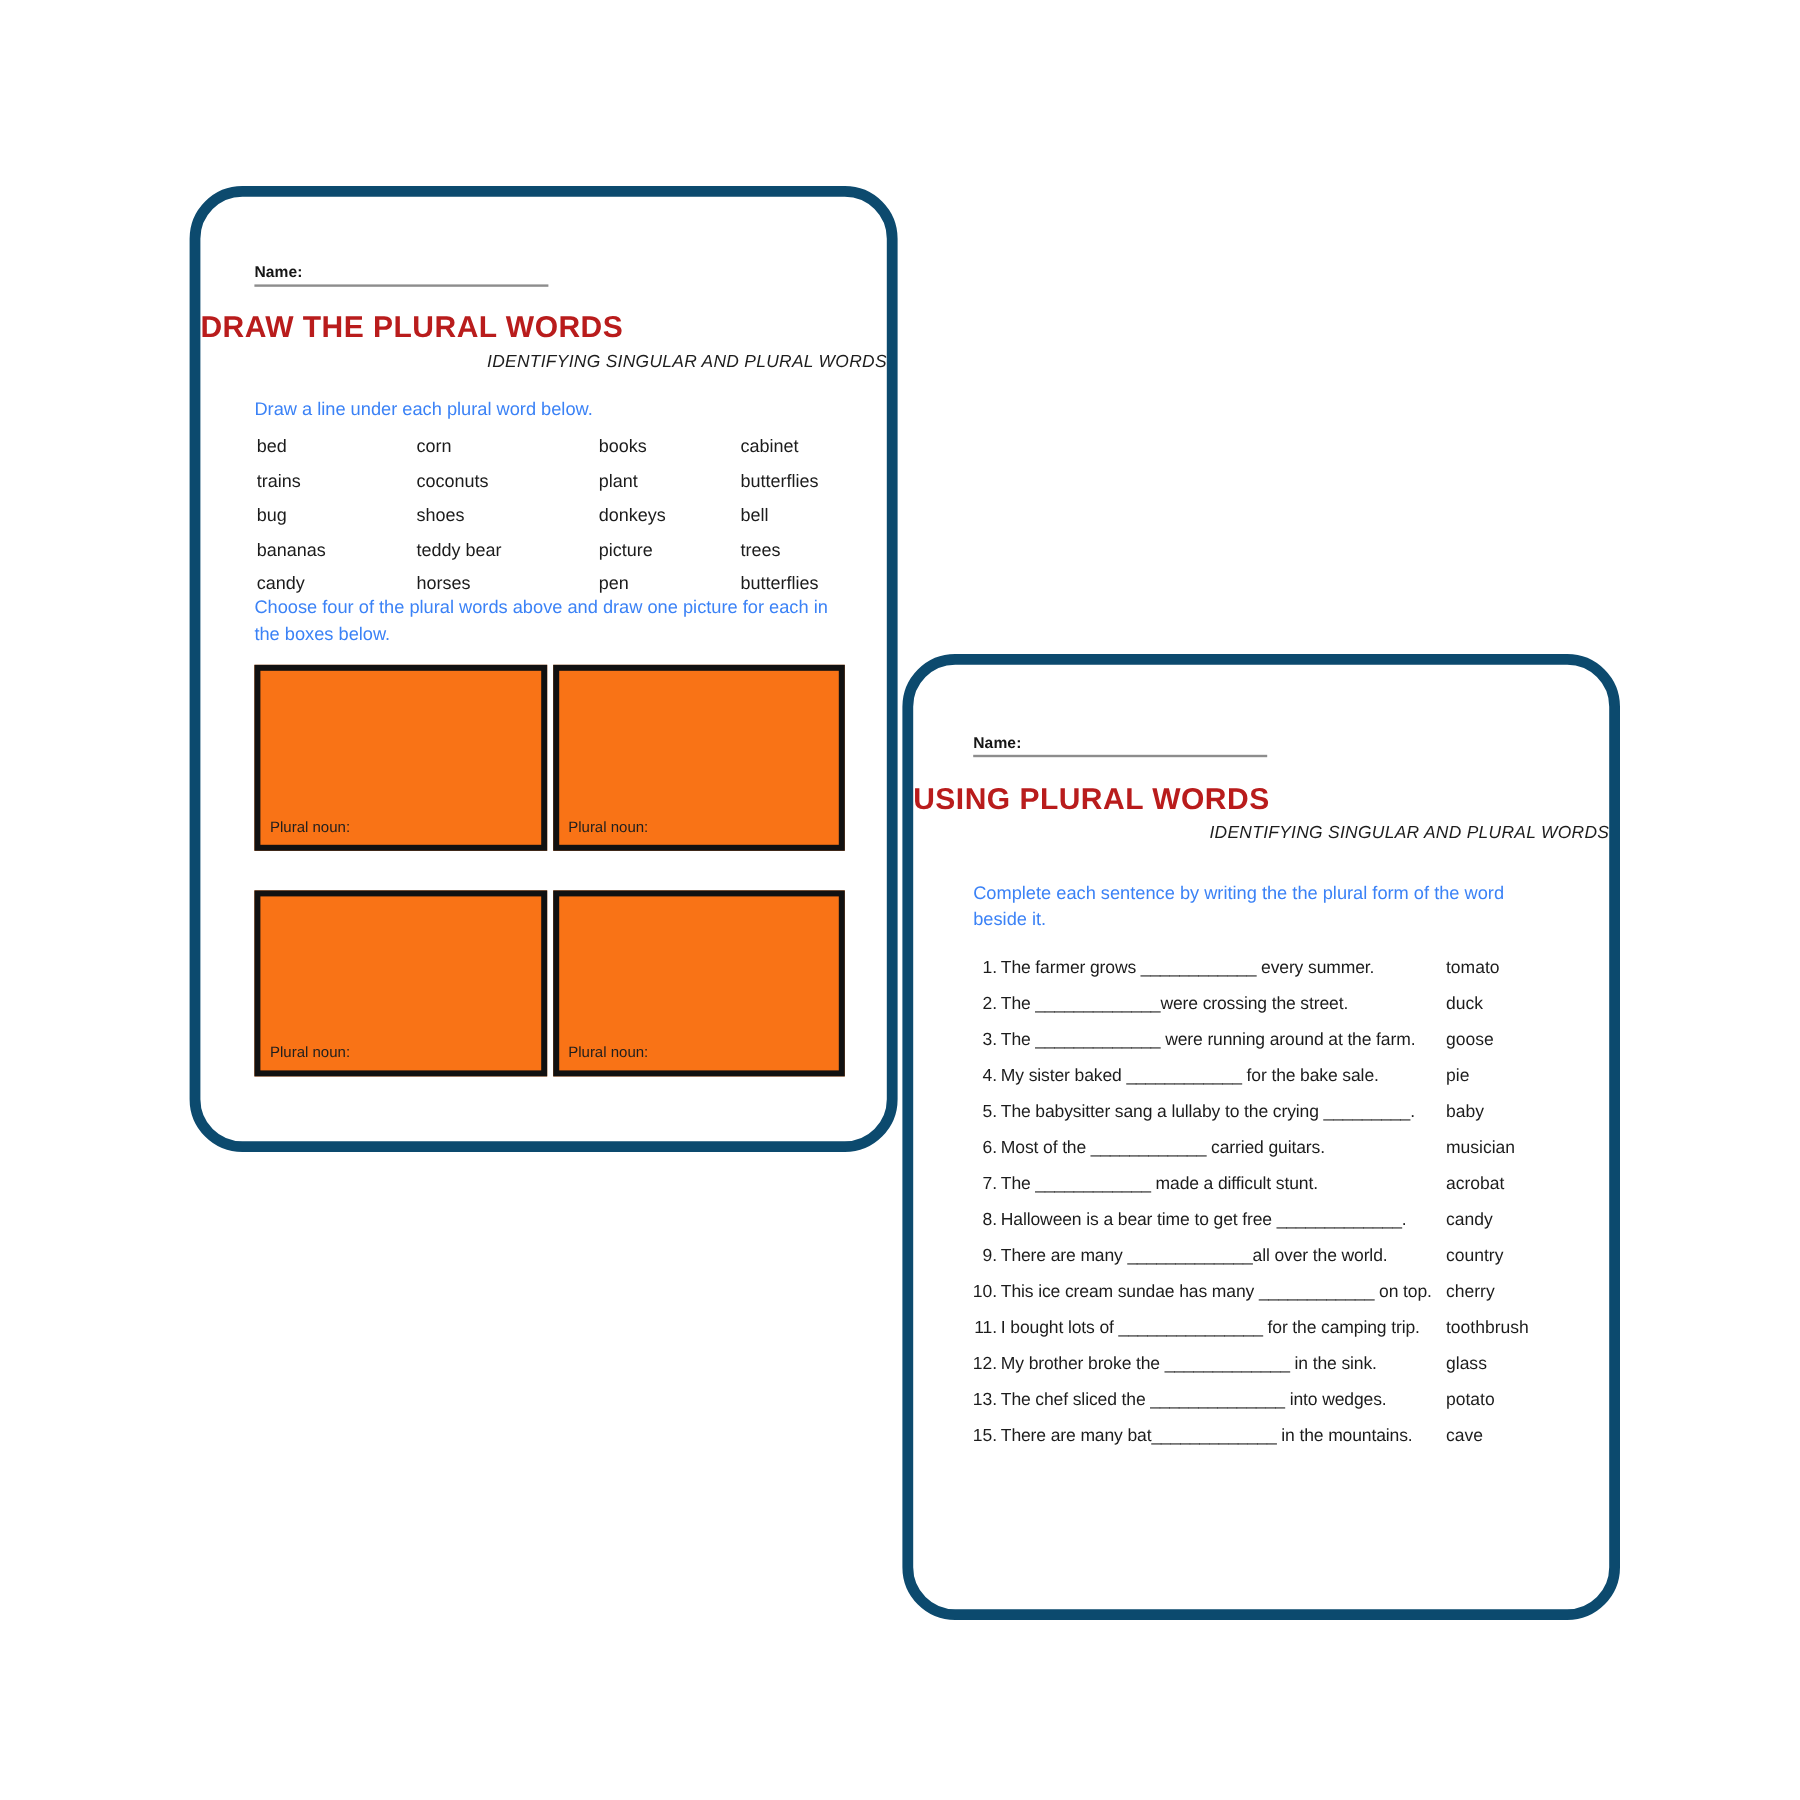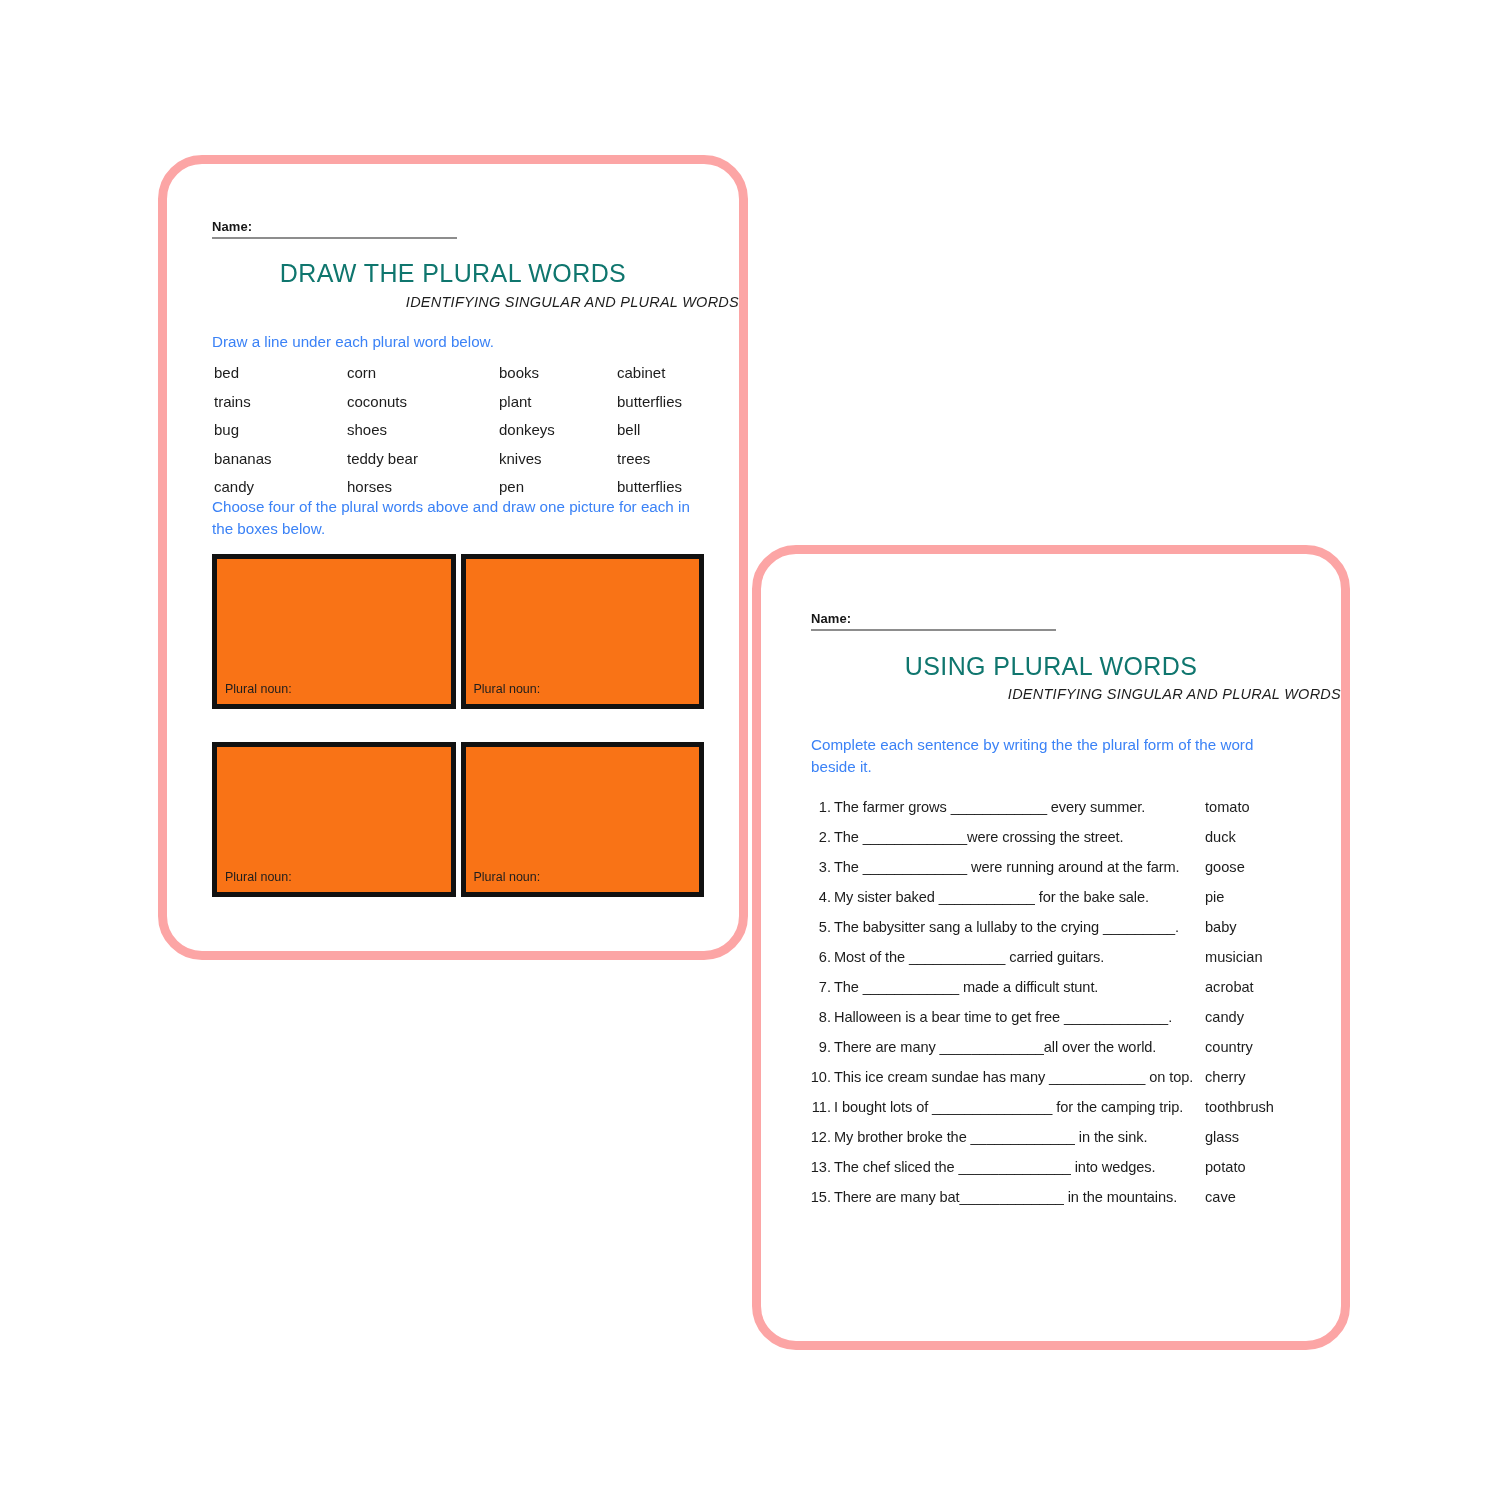--- a/index.html
+++ b/index.html
@@ -14,21 +14,21 @@
     position: relative;
     overflow: hidden;
     font-family: "Liberation Sans", "DejaVu Sans", sans-serif;
     color: #1a1a1a;
     -webkit-font-smoothing: antialiased;
   }
 
   .sheet {
     position: absolute;
     background: #ffffff;
-    border: 9px solid #fca5a5;
+    border: 9px solid #0c4a6e;
     border-radius: 44px;
     box-sizing: border-box;
     padding-left: 12px;
   }
 
   
   #sheet-draw {
     left: 158px;
     top: 155px;
     width: 590px;
@@ -63,25 +63,25 @@
   }
   .name-rule {
     margin-top: 3px;
     height: 1.5px;
     background: #8d8d8d;
   }
 
   
   .sheet-title {
     position: absolute;
-    text-align: center;
+    text-align: left;
     font-size: 25px;
-    font-weight: normal;
+    font-weight: bold;
     letter-spacing: 0.4px;
-    color: #0f766e;
+    color: #b91c1c;
     white-space: nowrap;
   }
   .sheet-subtitle {
     position: absolute;
     text-align: right;
     font-size: 14.5px;
     font-style: italic;
     letter-spacing: 0.25px;
     color: #1d1d1d;
     white-space: nowrap;
@@ -194,21 +194,21 @@
         <div class="word">trains</div>
         <div class="word">coconuts</div>
         <div class="word">plant</div>
         <div class="word">butterflies</div>
         <div class="word">bug</div>
         <div class="word">shoes</div>
         <div class="word">donkeys</div>
         <div class="word">bell</div>
         <div class="word">bananas</div>
         <div class="word">teddy bear</div>
-        <div class="word">knives</div>
+        <div class="word">picture</div>
         <div class="word">trees</div>
         <div class="word">candy</div>
         <div class="word">horses</div>
         <div class="word">pen</div>
         <div class="word">butterflies</div>
       </div>
 
     <div class="instruction" style="left:45px; top:332px; width:495px;">Choose four of the plural words  above and draw one picture for each in the boxes below.</div>
 
     <div class="draw-row" style="top:390px;">

